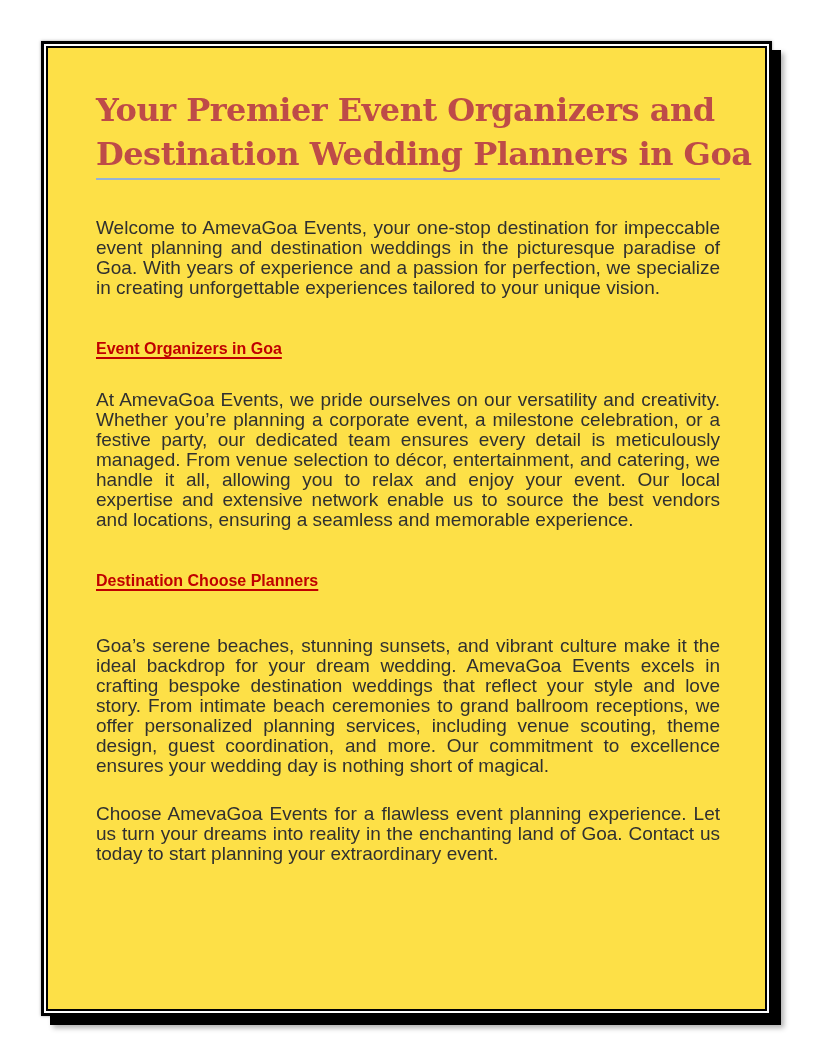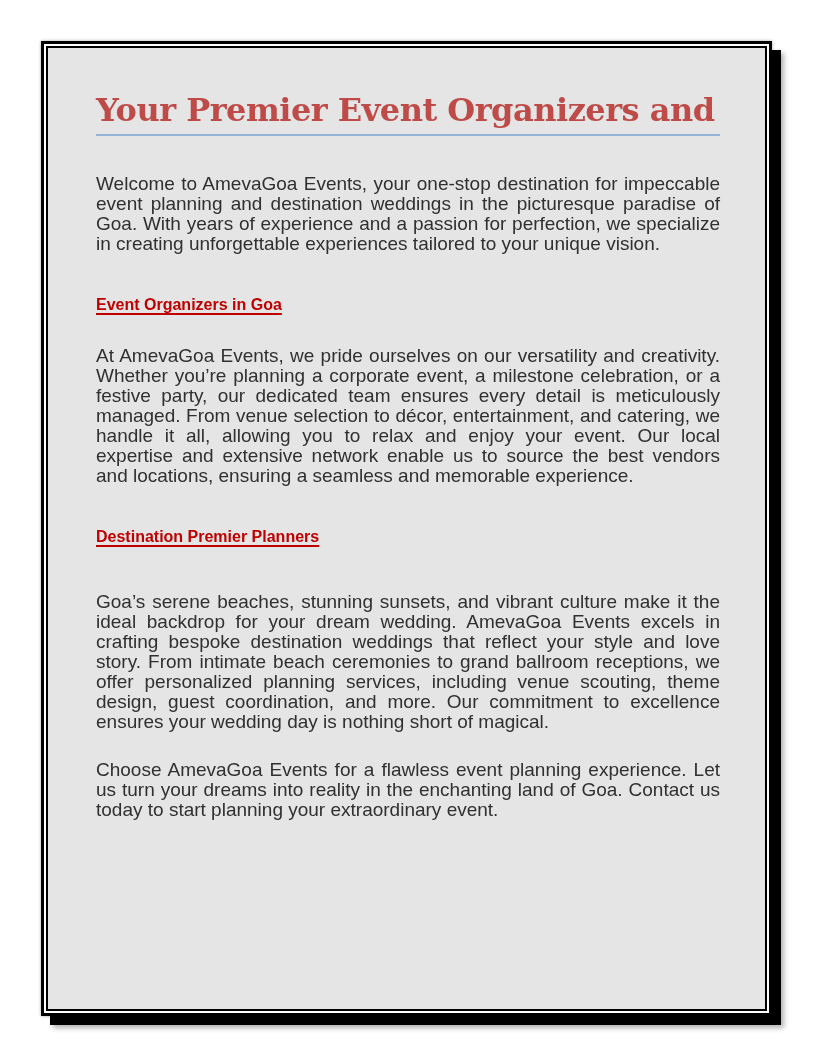--- a/index.html
+++ b/index.html
@@ -8,21 +8,21 @@
          font-family: "Liberation Sans", sans-serif; }
 
   .page { position: absolute; inset: 0; background: #ffffff; }
 
   
   .frame {
     position: absolute;
     left: 41px; top: 41px;
     width: 731px; height: 975px;
     border: 3px solid #000;
-    background: #e5e5e5;
+    background: #fde047;
     box-shadow:
       inset 0 0 0 2px #ffffff,
       inset 0 0 0 4px #000000,
       9px 9px 0 0 #000000,
       12px 12px 5px rgba(0,0,0,0.30),
       0 0 3px rgba(0,0,0,0.35);
   }
 
   .content {
     position: absolute;
@@ -65,29 +65,30 @@
 </style>
 </head>
 <body>
 
 <div class="page">
   <div class="frame">
     <div class="content">
 
       <h1 class="doc-title">
         <span class="t-line">Your Premier Event Organizers and</span><br>
+        <span class="t-line">Destination Wedding Planners in Goa</span>
       </h1>
 
       <p class="para para-intro">Welcome to AmevaGoa Events, your one-stop destination for impeccable event planning and destination weddings in the picturesque paradise of Goa. With years of experience and a passion for perfection, we specialize in creating unforgettable experiences tailored to your unique vision.</p>
 
       <h2 class="section-heading">Event Organizers in Goa</h2>
 
       <p class="para para-body-1">At AmevaGoa Events, we pride ourselves on our versatility and creativity. Whether you’re planning a corporate event, a milestone celebration, or a festive party, our dedicated team ensures every detail is meticulously managed. From venue selection to décor, entertainment, and catering, we handle it all, allowing you to relax and enjoy your event. Our local expertise and extensive network enable us to source the best vendors and locations, ensuring a seamless and memorable experience.</p>
 
-      <h2 class="section-heading">Destination Premier Planners</h2>
+      <h2 class="section-heading">Destination Choose Planners</h2>
 
       <p class="para para-body-2">Goa’s serene beaches, stunning sunsets, and vibrant culture make it the ideal backdrop for your dream wedding. AmevaGoa Events excels in crafting bespoke destination weddings that reflect your style and love story. From intimate beach ceremonies to grand ballroom receptions, we offer personalized planning services, including venue scouting, theme design, guest coordination, and more. Our commitment to excellence ensures your wedding day is nothing short of magical.</p>
 
       <p class="para para-closing">Choose AmevaGoa Events for a flawless event planning experience. Let us turn your dreams into reality in the enchanting land of Goa. Contact us today to start planning your extraordinary event.</p>
 
     </div>
   </div>
 </div>
 
 </body></html>

